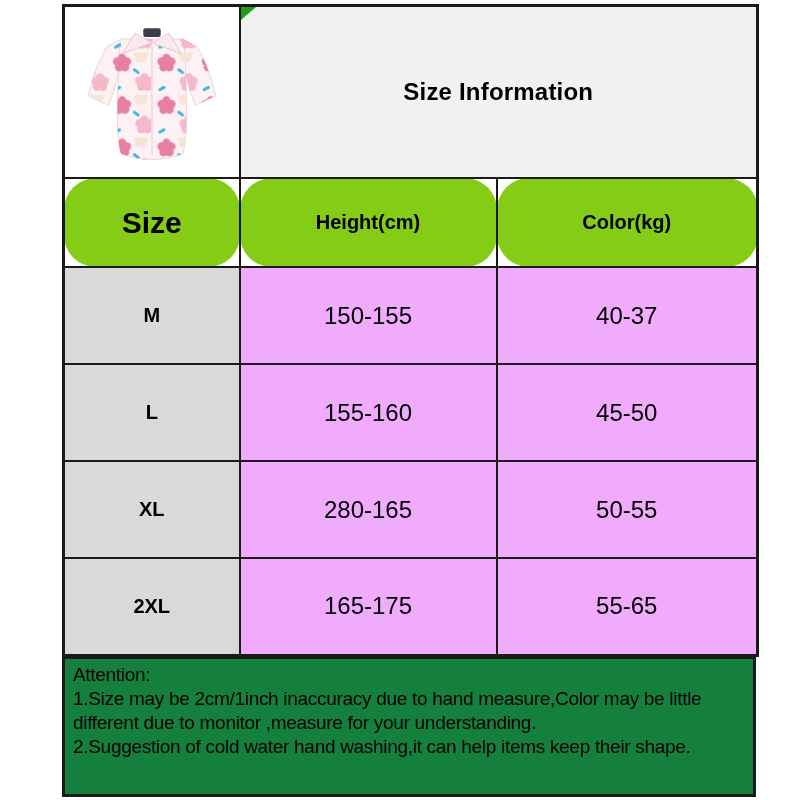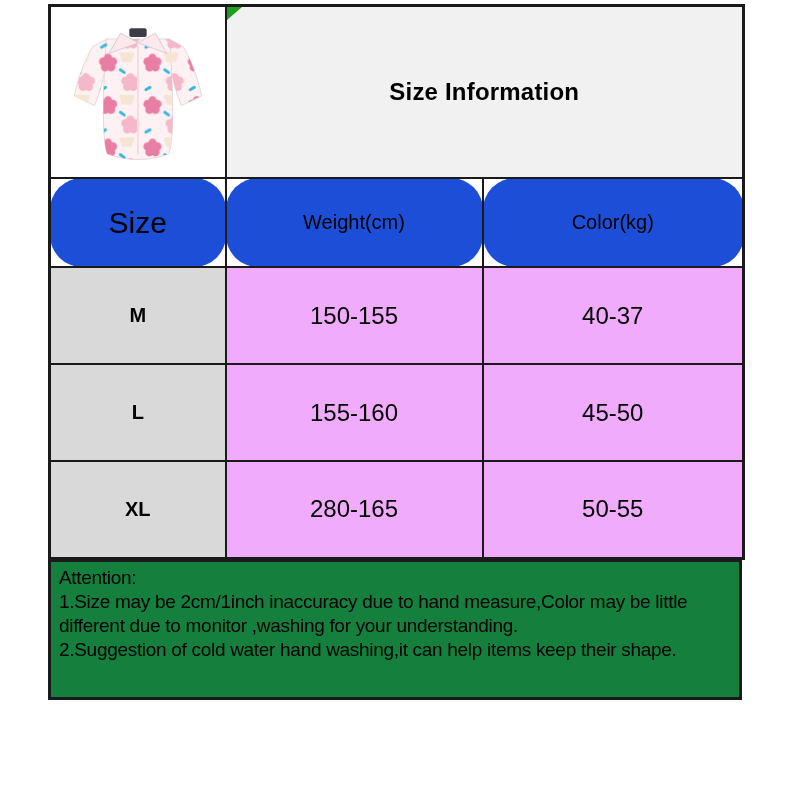--- a/index.html
+++ b/index.html
@@ -4,21 +4,21 @@
 <style>
   * { box-sizing: border-box; margin: 0; padding: 0; }
   html, body {
     width: 800px; height: 800px;
     background: #ffffff;
     font-family: "Liberation Sans", "DejaVu Sans", sans-serif;
     color: #000;
   }
   .sheet {
     position: absolute;
-    left: 48px; top: 4px;
+    left: 62px; top: 4px;
     width: 694px;
   }
   table.size-table {
     border-collapse: collapse;
     table-layout: fixed;
     width: 694px;
     border: 3px solid #1a1a1a;
   }
   table.size-table td {
     border: 2px solid #1a1a1a;
@@ -33,21 +33,21 @@
   td.cell-image { background: #ffffff; padding: 0; }
   td.cell-title { background: #f1f1f1; position: relative; }
   .title-text   { font-size: 24px; font-weight: bold; letter-spacing: 0.2px; }
   .corner-flag {
     position: absolute; top: 0; left: 0;
     width: 0; height: 0;
     border-top: 13px solid #1f9e1f;
     border-right: 15px solid transparent;
   }
 
-  td.cell-colhead { background: #1d4ed8; font-weight: normal; font-size: 20px; border-radius: 32px; }
+  td.cell-colhead { background: #84cc16; font-weight: bold; font-size: 20px; border-radius: 32px; }
   td.cell-colhead.first { font-size: 30px; }
   td.cell-size  { background: #d9d9d9; font-weight: bold; font-size: 20px; }
   td.cell-value { background: #f0abfc; font-size: 24px; }
 
   .attention-box {
     width: 694px;
     height: 140px;
     border: 3px solid #1a1a1a;
     border-top: 2px solid #1a1a1a;
     background: #15803d;
@@ -117,21 +117,21 @@
         </div>
       </td>
       <td class="cell-title" colspan="2">
         <span class="corner-flag"></span>
         <span class="title-text">Size Information</span>
       </td>
     </tr>
 
     <tr class="row-head">
       <td class="cell-colhead first">Size</td>
-      <td class="cell-colhead">Weight(cm)</td>
+      <td class="cell-colhead">Height(cm)</td>
       <td class="cell-colhead">Color(kg)</td>
     </tr>
 
     <tr class="row-data">
       <td class="cell-size">M</td>
       <td class="cell-value">150-155</td>
       <td class="cell-value">40-37</td>
     </tr>
 
     <tr class="row-data">
@@ -139,23 +139,28 @@
       <td class="cell-value">155-160</td>
       <td class="cell-value">45-50</td>
     </tr>
 
     <tr class="row-data">
       <td class="cell-size">XL</td>
       <td class="cell-value">280-165</td>
       <td class="cell-value">50-55</td>
     </tr>
 
+    <tr class="row-data">
+      <td class="cell-size">2XL</td>
+      <td class="cell-value">165-175</td>
+      <td class="cell-value">55-65</td>
+    </tr>
   </tbody>
     </table>
 
   <div class="attention-box">
     <div class="line">Attention:</div>
     <div class="line">1.Size may be 2cm/1inch inaccuracy due to hand measure,Color may be little</div>
-    <div class="line">different due to monitor ,washing for your understanding.</div>
+    <div class="line">different due to monitor ,measure for your understanding.</div>
     <div class="line">2.Suggestion of cold water hand washing,it can help items keep their shape.</div>
   </div>
 
 </div>
 
 </body></html>

